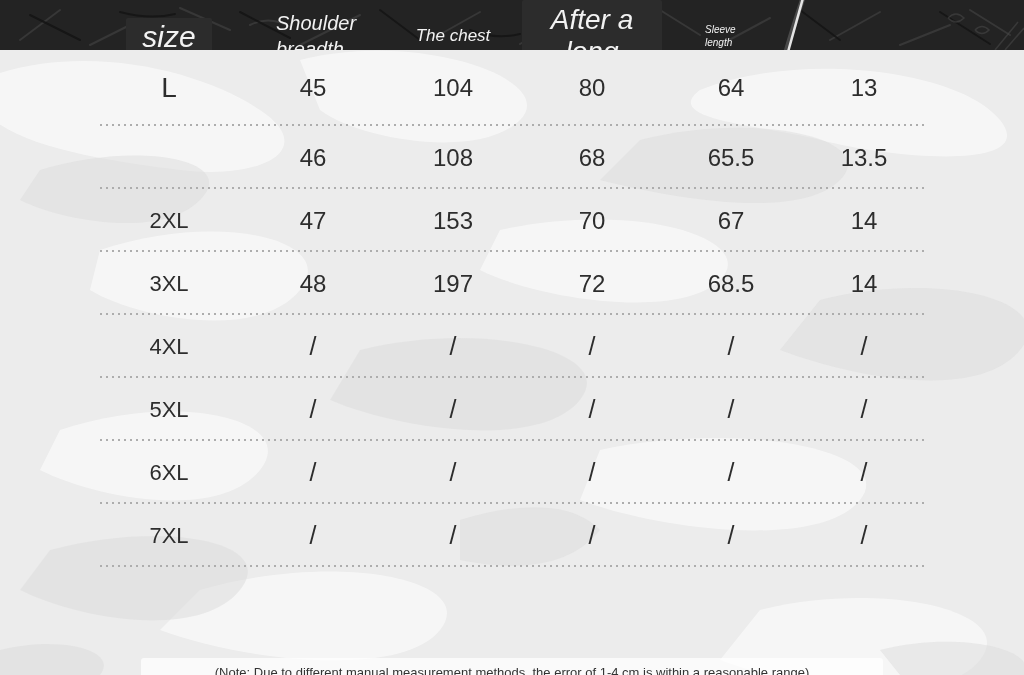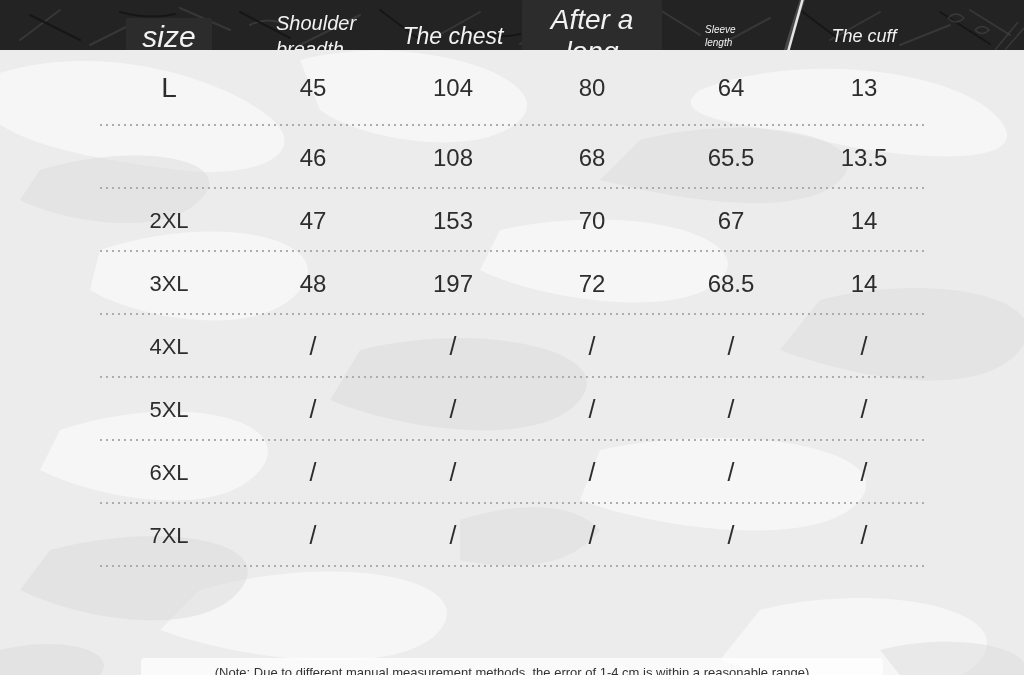--- a/index.html
+++ b/index.html
@@ -20,21 +20,21 @@
   .thead svg.texture{position:absolute;inset:0;}
   .hgrid{position:relative;z-index:2;display:grid;height:50px;
          grid-template-columns:96px 146px 142px 138px 140px 138px 128px 96px;}
   .hcell{display:flex;align-items:center;justify-content:center;height:100%;font-style:italic;}
   .hlabel{color:var(--header-text);text-align:center;}
   .hlabel.boxed{background:var(--header-box-bg);border-radius:2px;}
   .col0{grid-column:2;} .col1{grid-column:3;} .col2{grid-column:4;}
   .col3{grid-column:5;} .col4{grid-column:6;} .col5{grid-column:7;}
   .hcell.col0 .hlabel{font-size:30px;line-height:1.1;padding:2px 16px;font-weight:400;}
   .hcell.col1 .hlabel{font-size:20px;line-height:1.3;max-width:74px;text-align:left;}
-  .hcell.col2 .hlabel{font-size:23px;}
+  .hcell.col2 .hlabel{font-size:17px;}
   .hcell.col3 .hlabel{font-size:28px;line-height:1.15;padding:4px 11px;}
   .hcell.col4 .hlabel{font-size:10px;line-height:1.3;max-width:52px;text-align:left;}
   .hcell.col5 .hlabel{font-size:18px;}
 
   
   .tbody{position:relative;width:1024px;height:625px;}
   .tbody svg.camo{position:absolute;inset:0;z-index:0;}
   .rows{position:relative;z-index:1;}
   .trow{position:relative;display:grid;height:63px;align-items:center;
         grid-template-columns:96px 146px 142px 138px 140px 138px 128px 96px;}
@@ -103,23 +103,20 @@
         </div>
         <div class="hcell col2">
           <span class="hlabel">The chest</span>
         </div>
         <div class="hcell col3">
           <span class="hlabel boxed">After a long</span>
         </div>
         <div class="hcell col4">
           <span class="hlabel">Sleeve length</span>
         </div>
-        <div class="hcell col5">
-          <span class="hlabel">The cuff</span>
-        </div>
       </div>
   </header>
 
   <main class="tbody">
     <svg class="camo" viewBox="0 0 1024 625" preserveAspectRatio="none" aria-hidden="true">
       <rect x="0" y="0" width="1024" height="625" fill="#ececec"></rect>
       <g fill="#ffffff" opacity="0.55">
         <path d="M-20,30 C80,-10 200,20 260,60 C320,100 260,130 180,120 C100,110 -40,90 -20,30 Z"></path>
         <path d="M300,10 C420,-20 560,30 520,70 C480,110 360,90 320,60 Z"></path>
         <path d="M700,40 C800,0 960,20 1000,70 C1040,120 900,110 820,90 C760,75 660,70 700,40 Z"></path>

